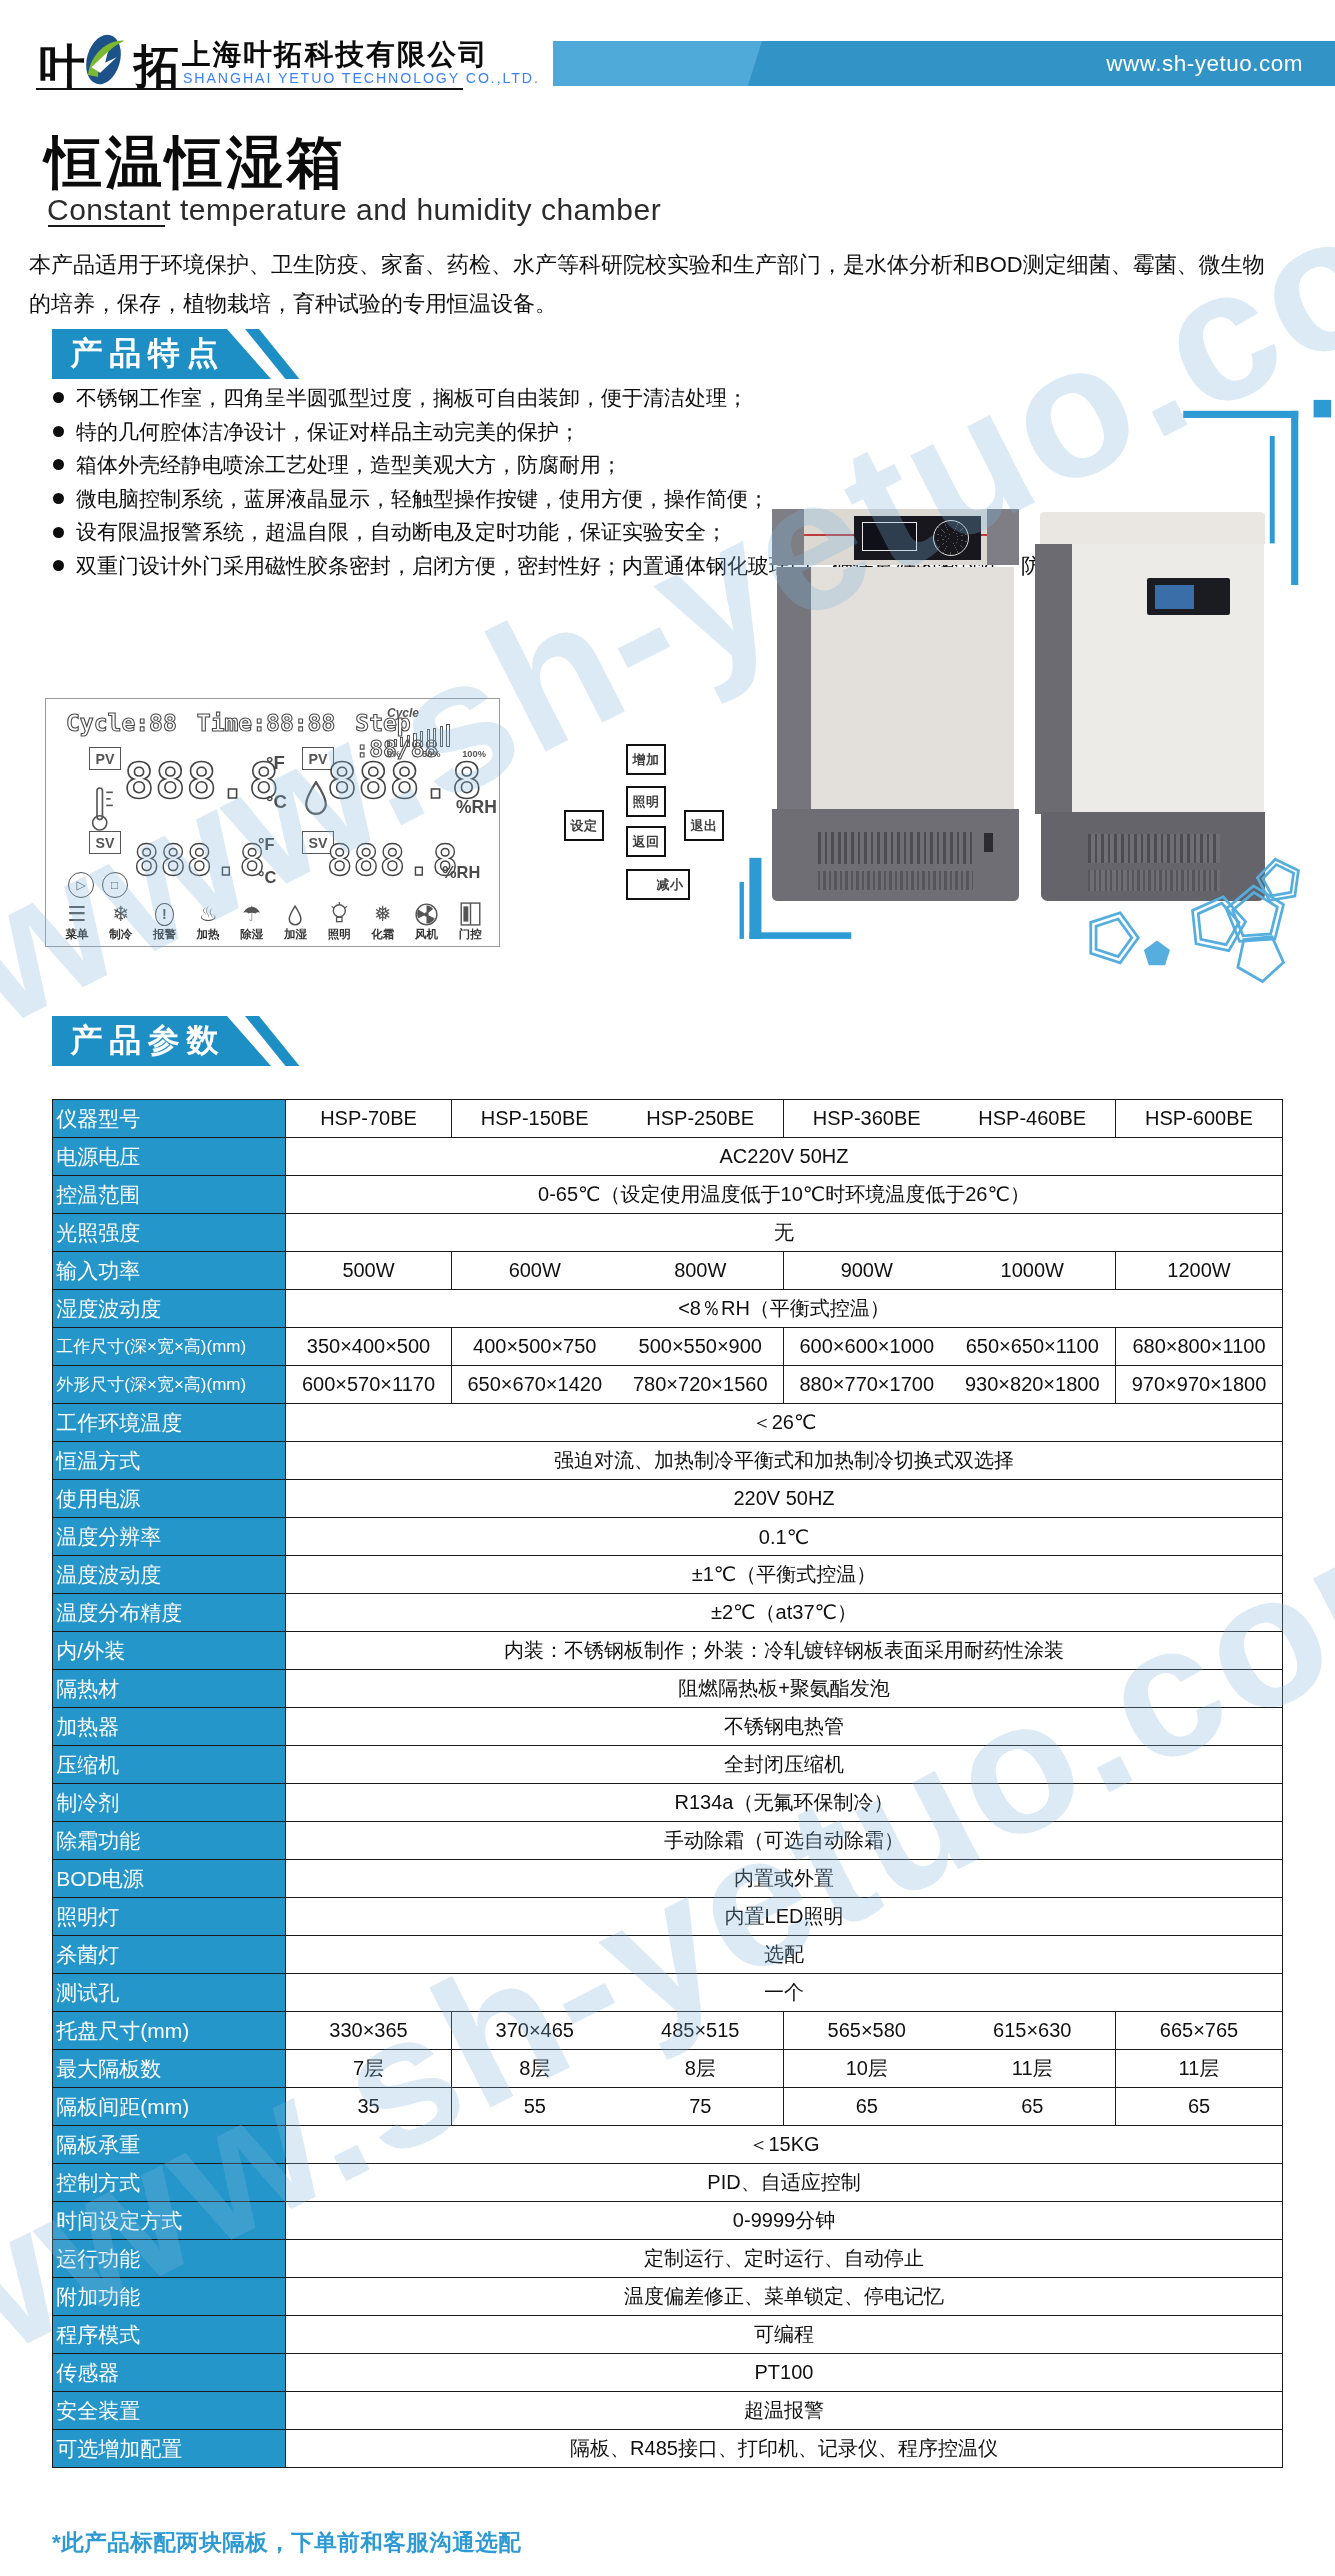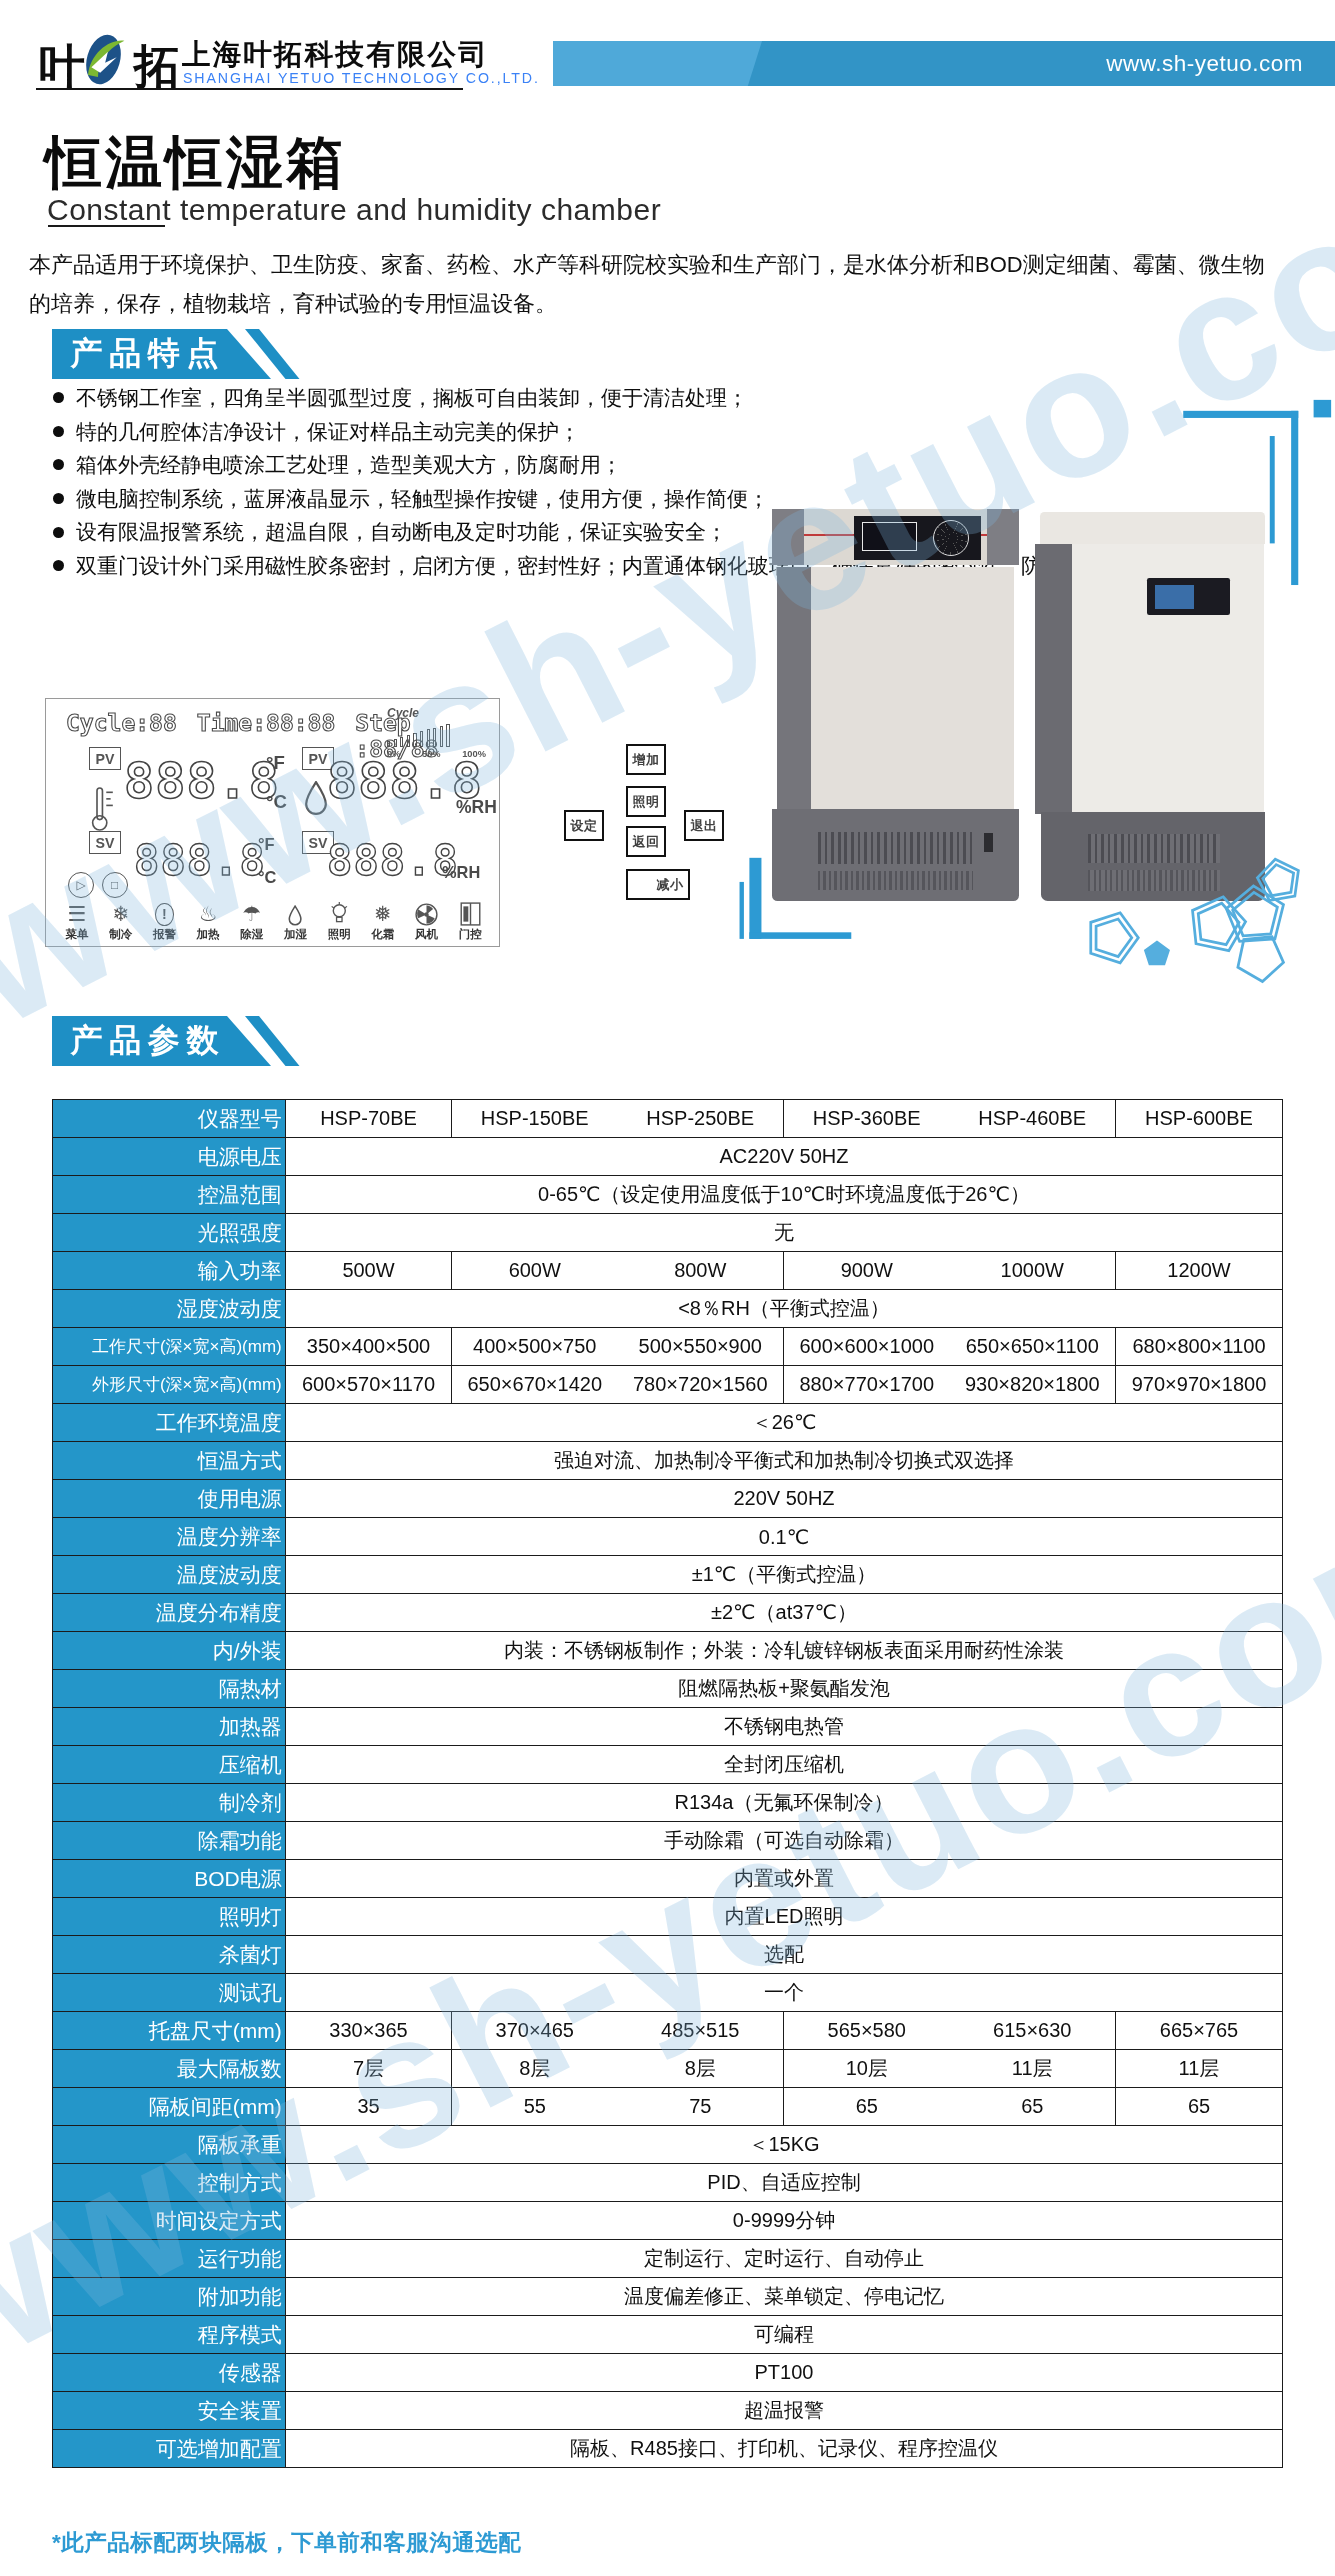--- a/index.html
+++ b/index.html
@@ -88,21 +88,21 @@
   .unitR-disp{position:absolute;left:75px;top:34px;width:83px;height:37px;background:#1b1b22;border-radius:2.2px;}
   .unitR-dscr{position:absolute;left:7.7px;top:6.6px;width:39px;height:24px;background:#3a6ea8;}
   .unitR-base{left:1041px;top:812px;width:224px;height:89px;background:#64646a;border-radius:0 0 6.6px 6.6px;}
 
   
   .ptable{left:52px;top:1099px;border-collapse:collapse;table-layout:fixed;width:1230px;}
   .ptable tr{height:38px;}
   .ptable td{border-top:1.1px solid #1b1b1b;padding:0 3.3px;box-sizing:border-box;}
   .ptable tr:first-child td{border-top:1.1px solid #1b1b1b;}
   .ptable tr:last-child td{border-bottom:1.1px solid #1b1b1b;}
-  td.lab{background:#2496c9;color:#fff;font-size:21px;text-align:right;
+  td.lab{background:#2496c9;color:#fff;font-size:21px;text-align:left;
          border-left:1.1px solid #1b1b1b;border-right:1.1px solid #1b1b1b;}
   td.lab.small{font-size:17px;}
   td.val{font-size:20px;color:#101010;text-align:center;background:transparent;}
   td.c2,td.c4,td.c6{border-left:1.1px solid #1b1b1b;}
   td.c6,td.merged{border-right:1.1px solid #1b1b1b;}
 
   .footnote{left:52px;top:2527px;font-size:22.5px;font-weight:bold;color:#2d9ad3;letter-spacing:0.5px;}
 
   
   .wm{position:absolute;font-size:186px;font-weight:bold;color:#7fb6dd;opacity:.28;white-space:nowrap;

